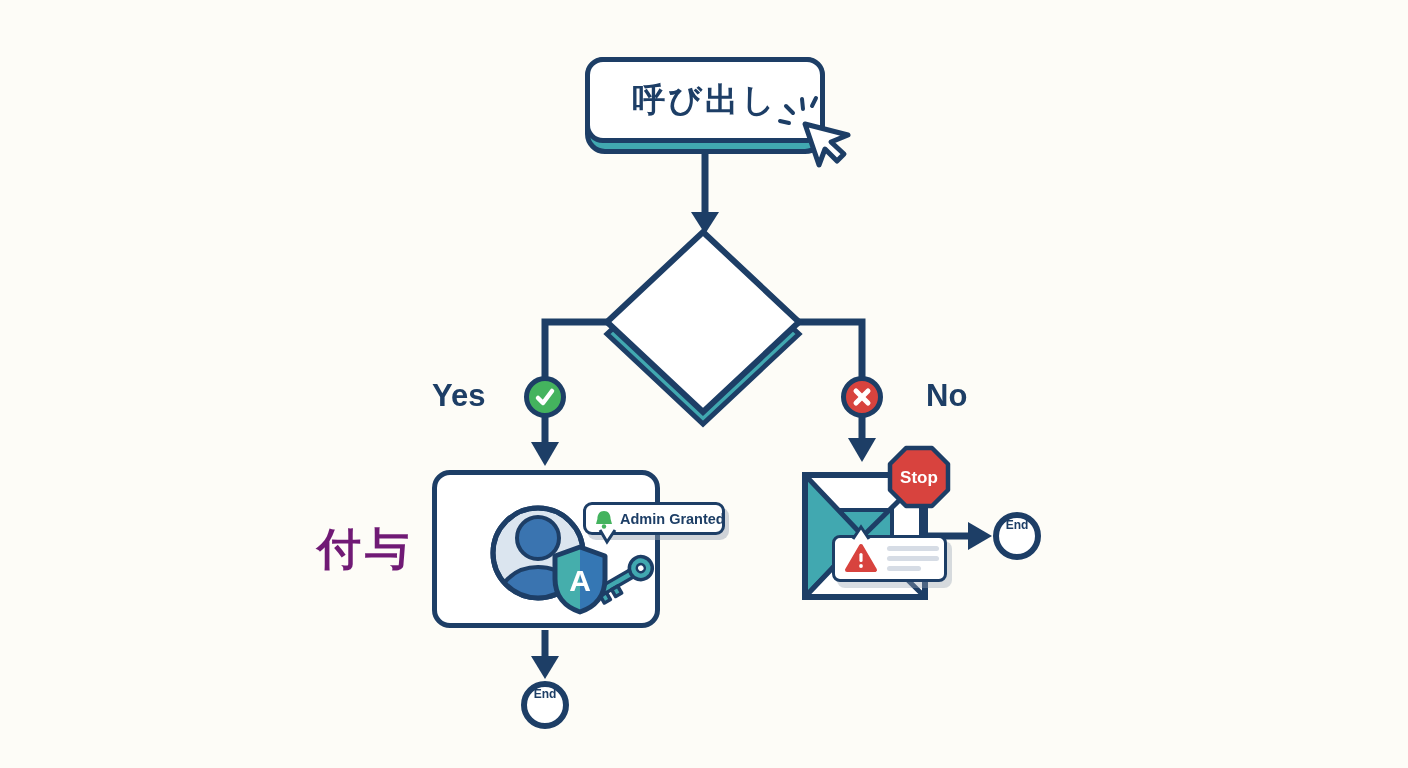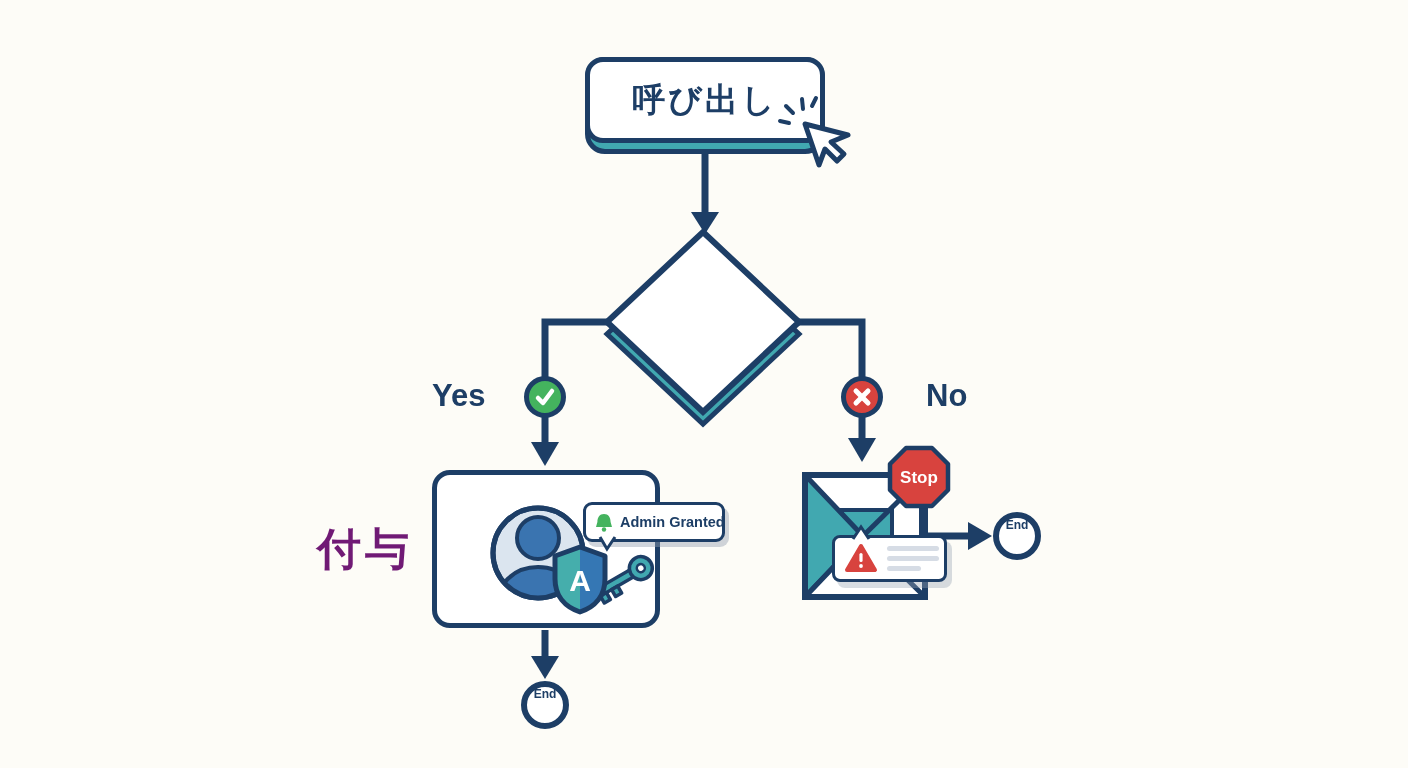--- a/index.html
+++ b/index.html
@@ -40,21 +40,21 @@
   
   .grant-box{left:432px;top:470px;width:228px;height:158px;background:#fff;
              border:5px solid #1d3e66;border-radius:18px;box-sizing:border-box;z-index:2;}
   .grant-side-label{left:300px;top:520px;width:130px;text-align:center;z-index:3;
                     font-size:44px;font-weight:bold;color:#701a75;letter-spacing:4px;}
   .avatar{left:487px;top:492px;z-index:3;}
   .key{left:588px;top:564px;z-index:4;transform:rotate(-30deg);}
   .shield{left:549px;top:543px;z-index:5;}
   .shield-letter{font:bold 30px "Liberation Sans",sans-serif;fill:#fff;}
 
-  .bubble{left:583px;top:502px;width:142px;height:40px;background:#fff;
+  .bubble{left:583px;top:502px;width:142px;height:33px;background:#fff;
           border:3px solid #1d3e66;border-radius:9px;box-sizing:border-box;z-index:6;
           display:flex;align-items:center;gap:7px;padding:0 9px;
           box-shadow:4px 5px 0 rgba(150,162,178,.45);}
   .bubble-label{font-size:14.5px;font-weight:bold;color:#1d3e66;white-space:nowrap;}
   .bubble-tail{position:absolute;left:12px;bottom:-12px;}
 
   
   .envelope{left:802px;top:472px;z-index:2;}
   .stop-stem{left:919px;top:500px;width:7px;height:38px;background:#1d3e66;z-index:3;}
   .stop-sign{left:886px;top:444px;z-index:4;}

